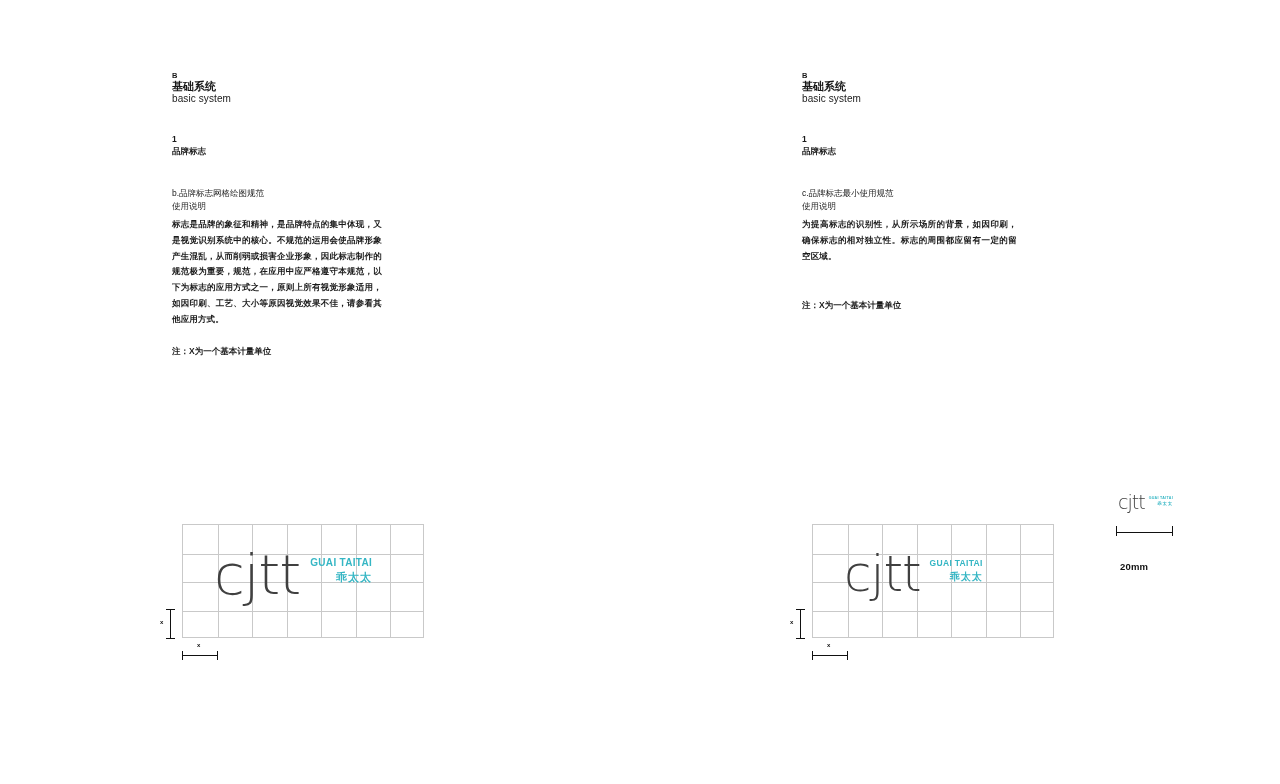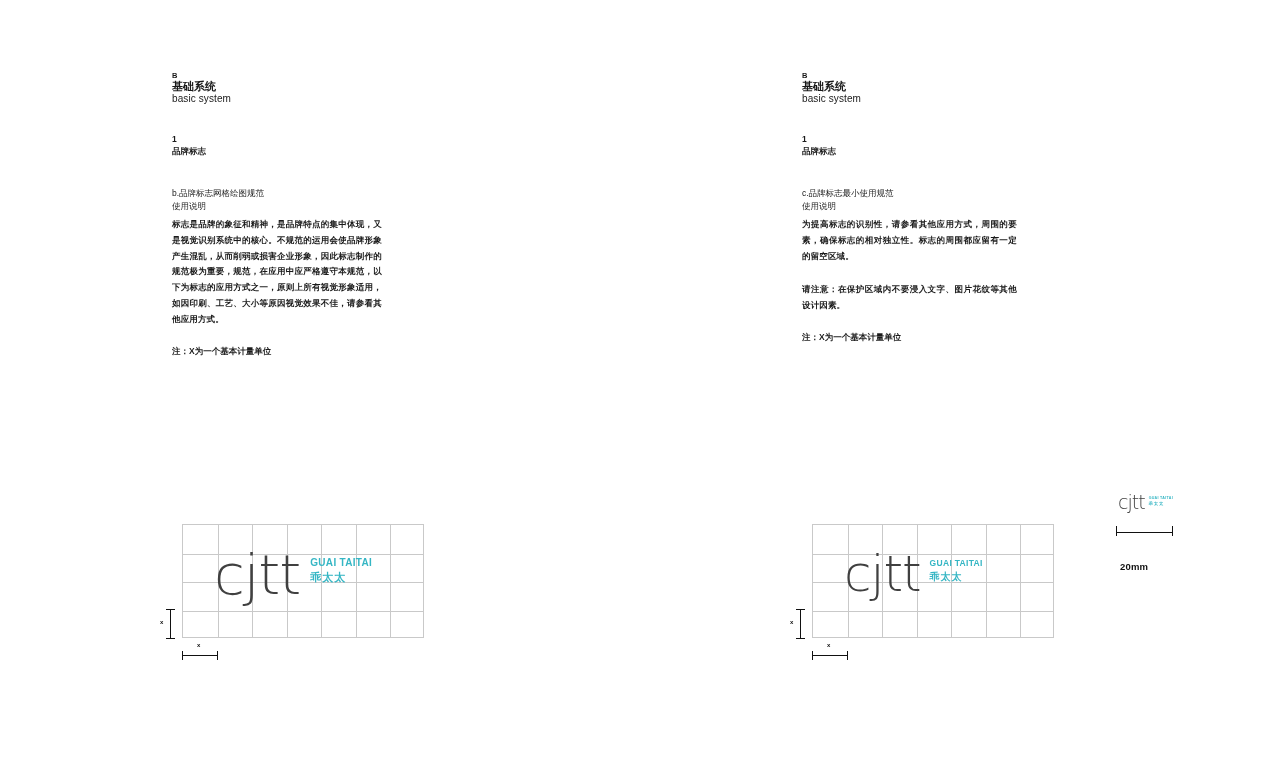--- a/index.html
+++ b/index.html
@@ -118,20 +118,21 @@
   }
   .logo-en {
     font-weight: bold;
     color: #35b6c4;
     letter-spacing: 0.3px;
   }
   .logo-cn {
     font-weight: bold;
     color: #35b6c4;
     letter-spacing: 1px;
+    text-align: right;
   }
 
   
   .meas-label {
     position: absolute;
     font-size: 6px;
     font-weight: bold;
     color: #111;
   }
   .meas-line {
@@ -220,25 +221,24 @@
     <div class="gap-1"></div>
 
     <div class="sub-id">1</div>
     <div class="sub-cn">品牌标志</div>
 
     <div class="gap-2"></div>
 
     <div class="body-head">c.品牌标志最小使用规范</div>
     <div class="body-head">使用说明</div>
     <div style="height:4px"></div>
-    <div class="body-text">为提高标志的识别性，请参看其他应用方式，周围的要素，确保标志的相对独立性。标志的周围都应留有一定的留空区域。</div>
+    <div class="body-text">为提高标志的识别性，从所示场所的背景，如因印刷，确保标志的相对独立性。标志的周围都应留有一定的留空区域。</div>
 
     <div style="height:18px"></div>
 
-    <div class="body-text">请注意：在保护区域内不要浸入文字、图片花纹等其他设计因素。</div>
 
     <div class="gap-3"></div>
 
     <div class="note">注：X为一个基本计量单位</div>
   </div>
 
   <div class="grid-wrap" style="left:172px; top:524px;">
     <div class="grid-box" style="width:242px; height:114px;">
       <div class="gline-v" style="left:34.6px;"></div>
       <div class="gline-v" style="left:69.1px;"></div>

